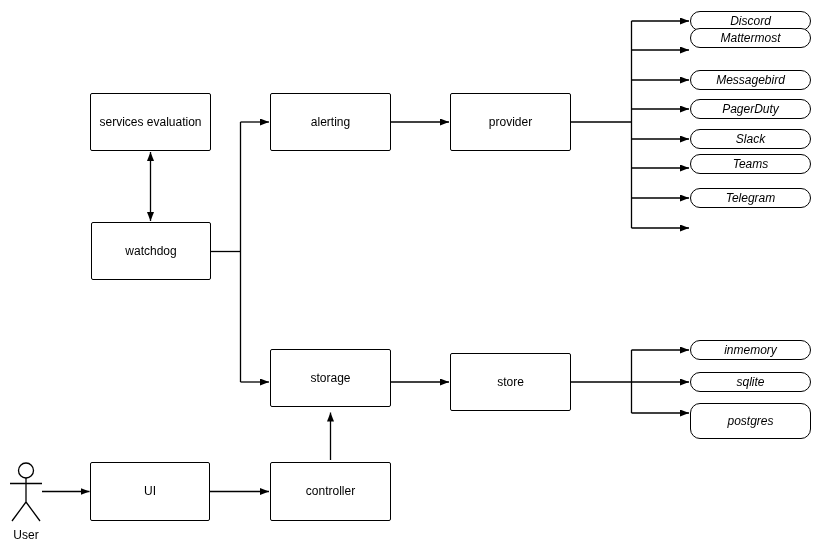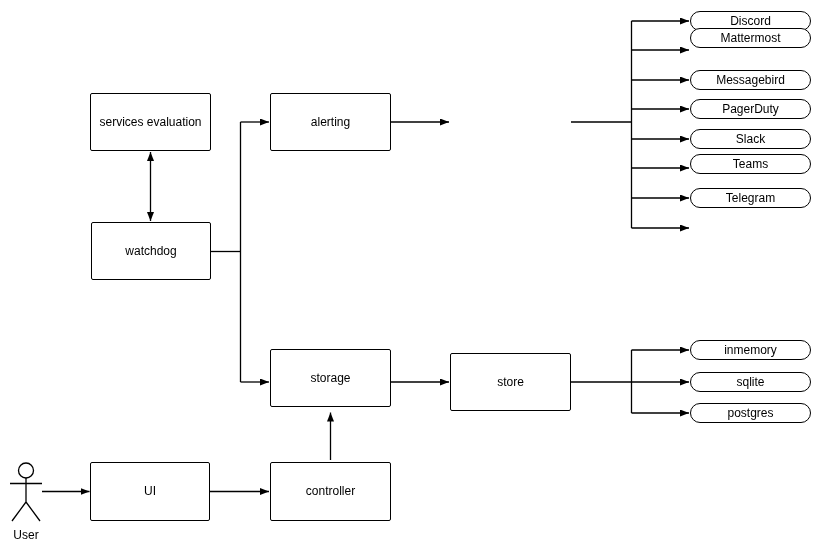--- a/index.html
+++ b/index.html
@@ -29,20 +29,21 @@
     display: flex;
     align-items: center;
     justify-content: center;
     font-size: 12px;
     color: #000000;
     text-align: center;
     line-height: 1.2;
   }
   .leaf {
     border-radius: 10px;
+    font-style: italic;
   }
   .actor-label {
     position: absolute;
     font-size: 12px;
     color: #000000;
     text-align: center;
   }
 </style>
 </head>
 <body>
@@ -107,20 +108,23 @@
   </div>
 
   <div class="node" style="left:91px;top:222px;width:120px;height:58px">
     <span>watchdog</span>
   </div>
 
   <div class="node" style="left:270px;top:93px;width:121px;height:58px">
     <span>alerting</span>
   </div>
 
+  <div class="node" style="left:450px;top:93px;width:121px;height:58px">
+    <span>provider</span>
+  </div>
 
   <div class="node" style="left:270px;top:349px;width:121px;height:58px">
     <span>storage</span>
   </div>
 
   <div class="node" style="left:450px;top:353px;width:121px;height:58px">
     <span>store</span>
   </div>
 
   <div class="node" style="left:90px;top:462px;width:120px;height:59px">
@@ -152,19 +156,19 @@
   <div class="node leaf" style="left:690px;top:188px;width:121px;height:20px">
     <span>Telegram</span>
   </div>
 
   <div class="node leaf" style="left:690px;top:340px;width:121px;height:20px">
     <span>inmemory</span>
   </div>
   <div class="node leaf" style="left:690px;top:372px;width:121px;height:20px">
     <span>sqlite</span>
   </div>
-  <div class="node leaf" style="left:690px;top:403px;width:121px;height:20px">
+  <div class="node leaf" style="left:690px;top:403px;width:121px;height:36px">
     <span>postgres</span>
   </div>
 
   <div class="actor-label" style="left:5px;top:528px;width:42px">User</div>
 
 </div>
 
 </body></html>

